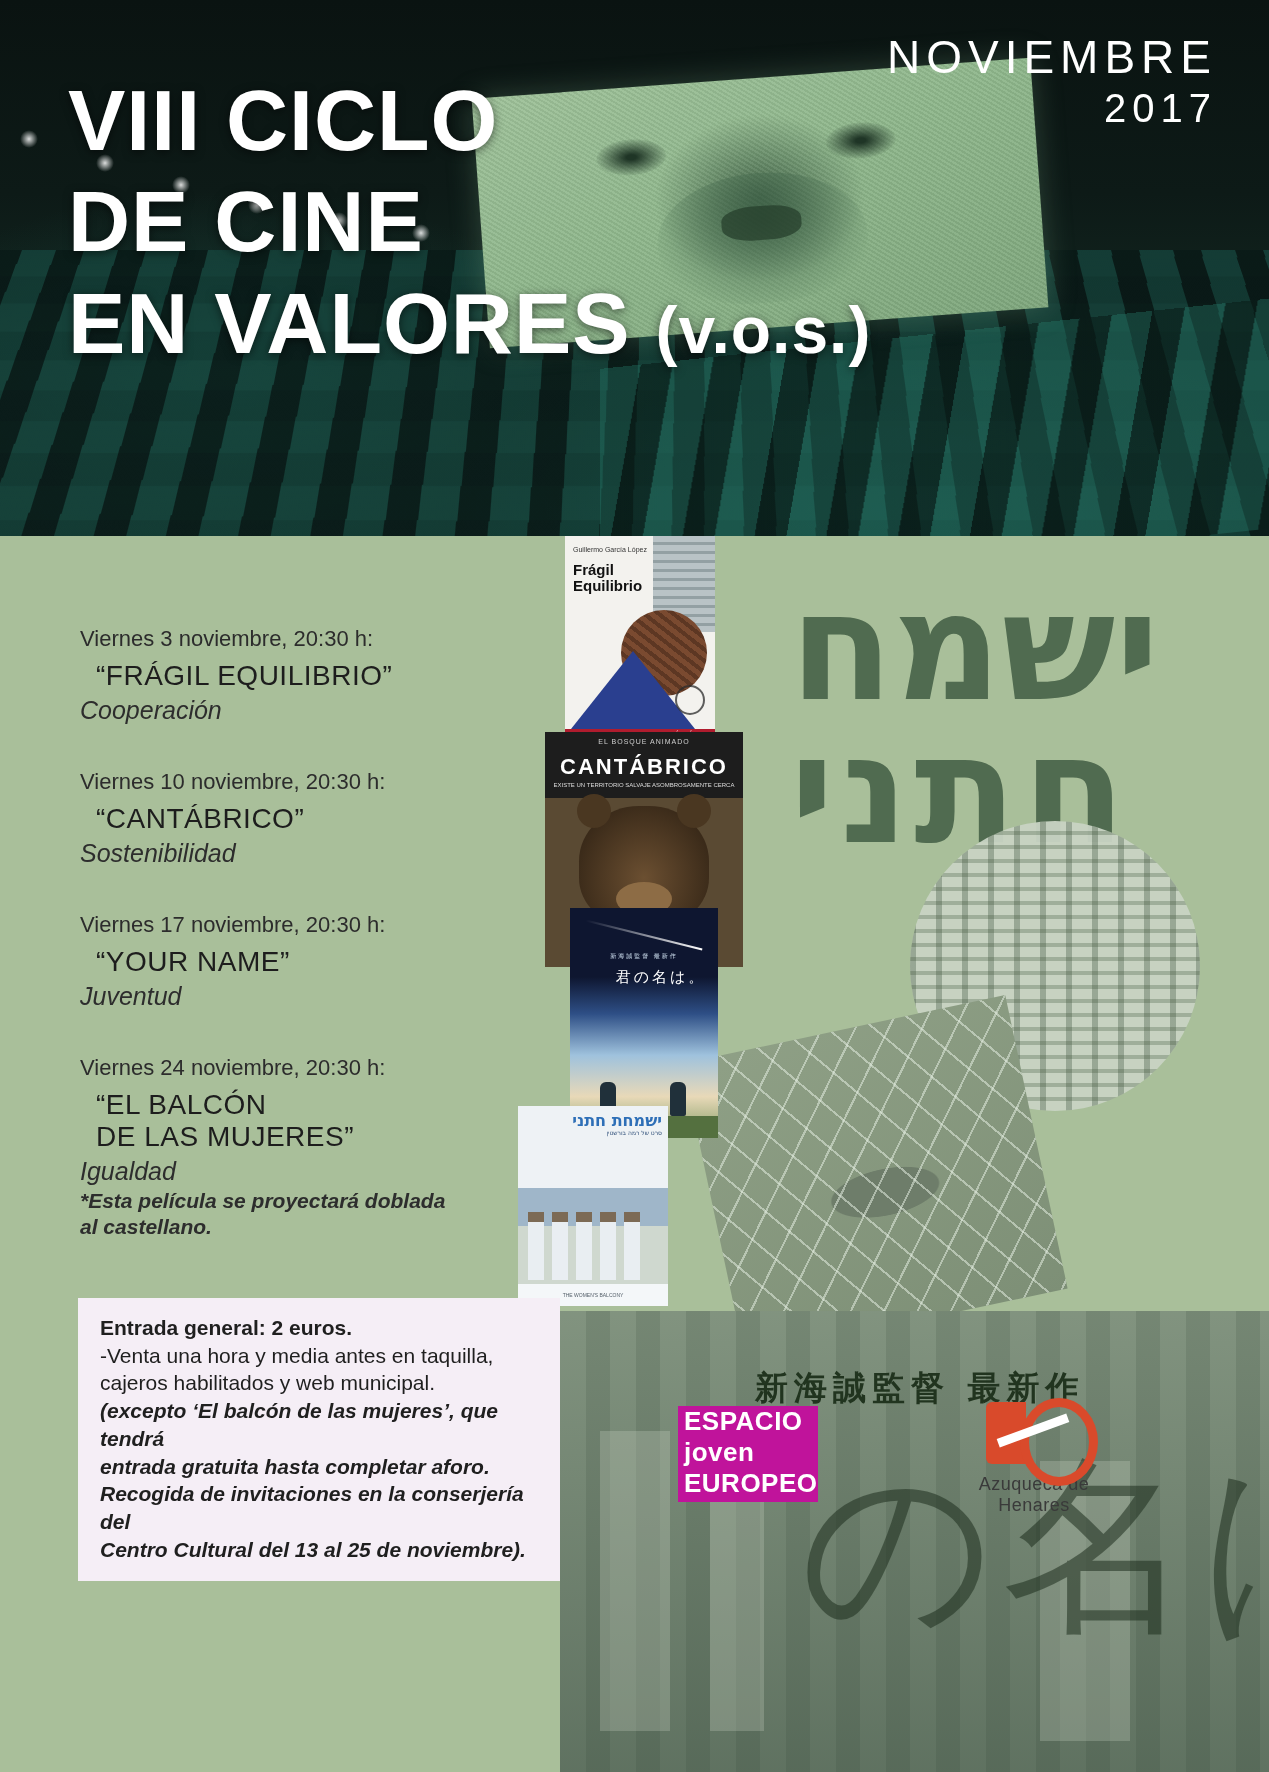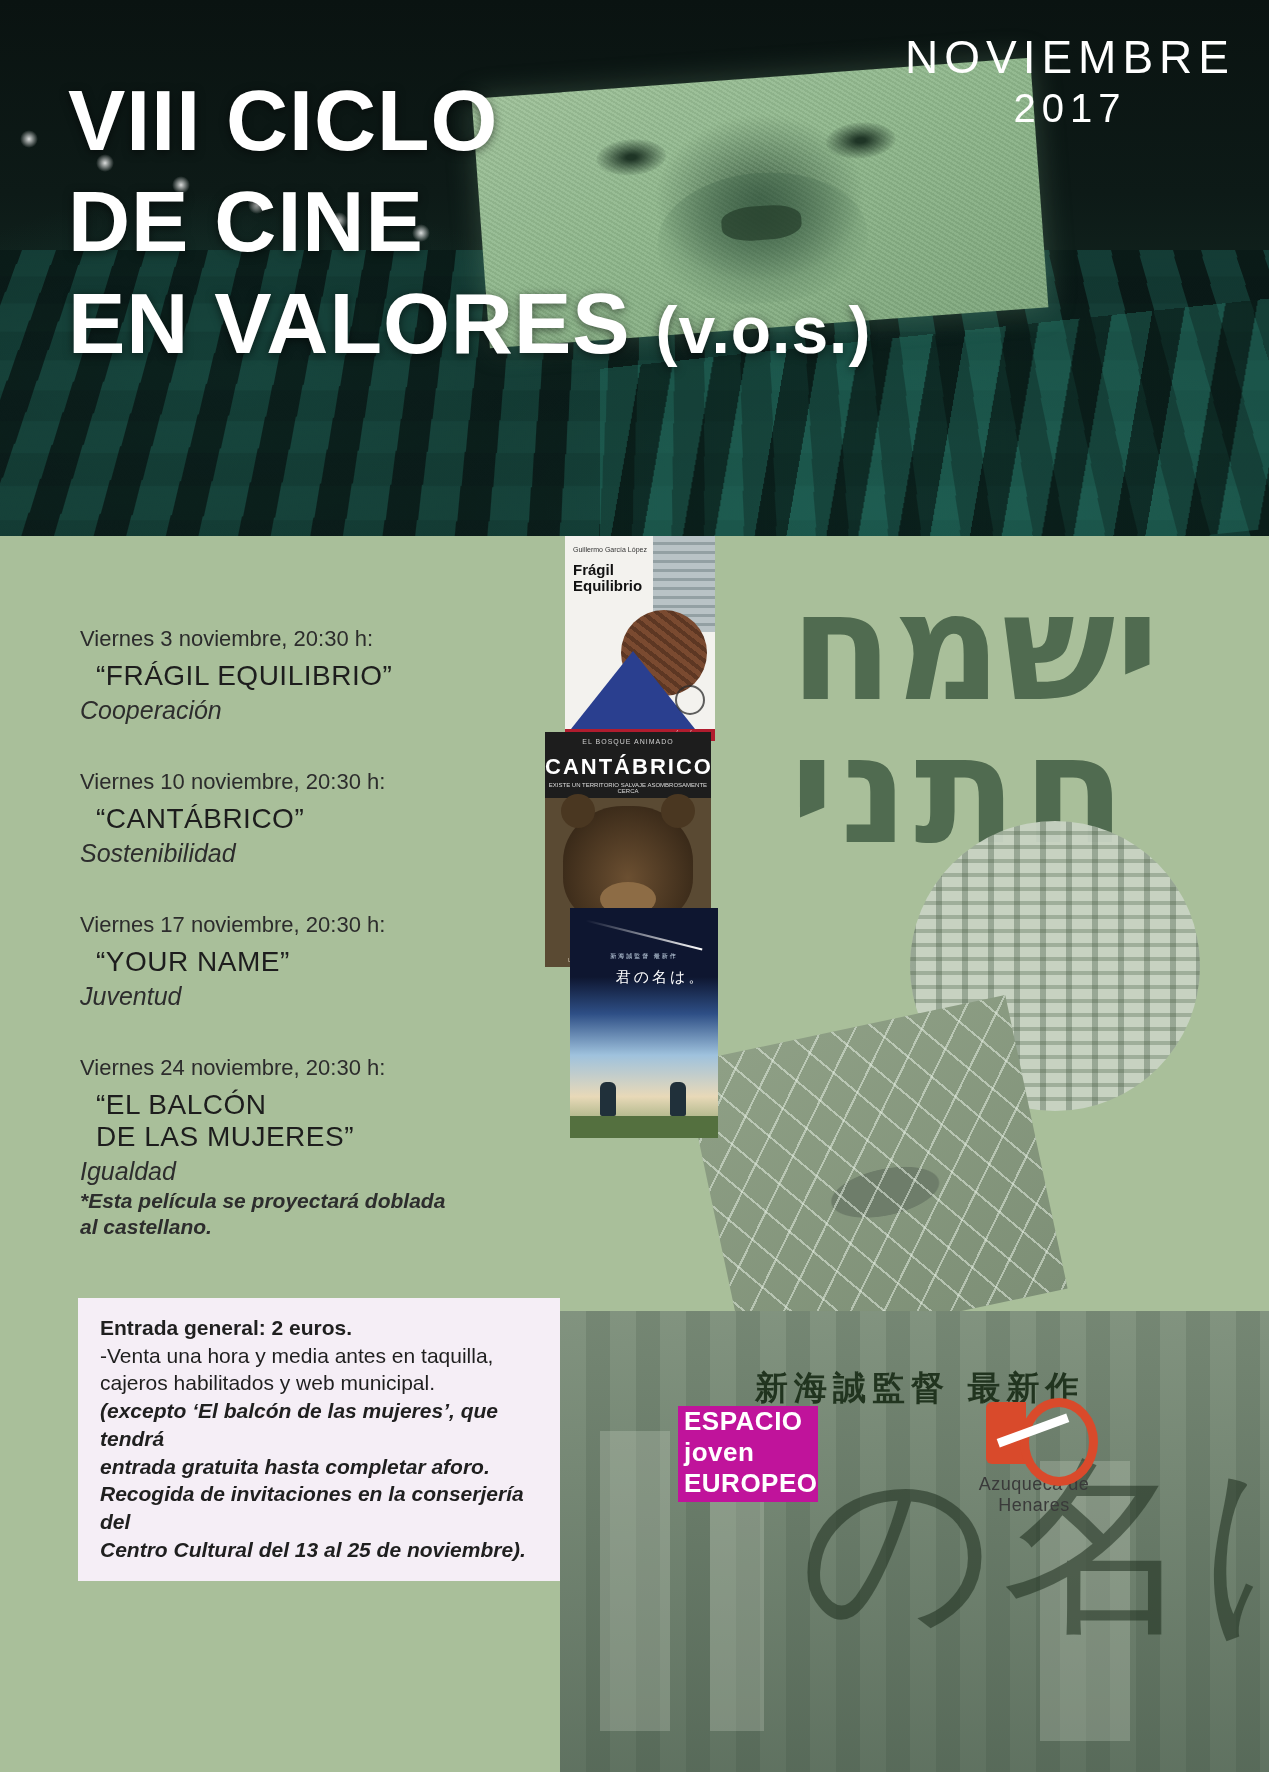--- a/index.html
+++ b/index.html
@@ -115,22 +115,22 @@
     line-height: 1.18;
     white-space: nowrap;
     text-shadow: 0 2px 10px rgba(0,0,0,.55);
   }
   .title-line .vos {
     font-size: 66px;
     font-weight: bold;
   }
   .date-block {
     position: absolute;
-    right: 34px; top: 30px;
-    text-align: center;
+    right: 52px; top: 30px;
+    text-align: right;
     color: #ffffff;
   }
   .date-month {
     font-size: 46px;
     letter-spacing: 6px;
     font-weight: normal;
   }
   .date-year {
     font-size: 40px;
     letter-spacing: 6px;
@@ -311,21 +311,21 @@
   }
   .tf-strip {
     position:absolute; left:0; bottom:0; width:100%; height: 12px;
     background: #b01c2e;
   }
   .tf-strip span { font-size: 7px; color:#fff; padding-left: 6px; line-height: 12px; display:block;}
 
   
   .thumb-cant {
     left: 545px; top: 196px;
-    width: 166px; height: 235px;
+    width: 198px; height: 235px;
     background: linear-gradient(180deg,#1d1d1d 0 28%, #5a4a33 28% 100%);
   }
   .tc-top { position:absolute; left:0; top:6px; width:100%; text-align:center; color:#cfcfcf; font-size:7px; letter-spacing:1px;}
   .tc-title {
     position:absolute; left:0; top:22px; width:100%;
     text-align:center; color:#fff; font-size:22px; letter-spacing:2px; font-weight:bold;
   }
   .tc-sub { position:absolute; left:0; top:50px; width:100%; text-align:center; color:#ddd; font-size:6px;}
   .tc-bear {
     position:absolute; left:50%; top:74px; transform:translateX(-50%);
@@ -526,20 +526,34 @@
 
     <div class="thumb thumb-yourname">
       <div class="ty-comet"></div>
       <div class="ty-jp-small">新海誠監督 最新作</div>
       <div class="ty-jp">君の名は。</div>
       <div class="ty-ground"></div>
       <div class="ty-fig l"></div>
       <div class="ty-fig r"></div>
     </div>
 
+    <div class="thumb thumb-balcon">
+      <div class="tb-heb">
+        <span>ישמחת חתני</span>
+        <small>סרט של רמה בורשטין</small>
+      </div>
+      <div class="tb-photo">
+        <div class="tb-person" style="left:10px;"></div>
+        <div class="tb-person" style="left:34px;"></div>
+        <div class="tb-person" style="left:58px;"></div>
+        <div class="tb-person" style="left:82px;"></div>
+        <div class="tb-person" style="left:106px;"></div>
+      </div>
+      <div class="tb-foot">THE WOMEN'S BALCONY</div>
+    </div>
 
     <div class="schedule">
 
       <div class="ev">
         <div class="ev-date">Viernes 3 noviembre, 20:30 h:</div>
         <div class="ev-title">“FRÁGIL EQUILIBRIO”</div>
         <div class="ev-theme">Cooperación</div>
       </div>
 
       <div class="ev">

